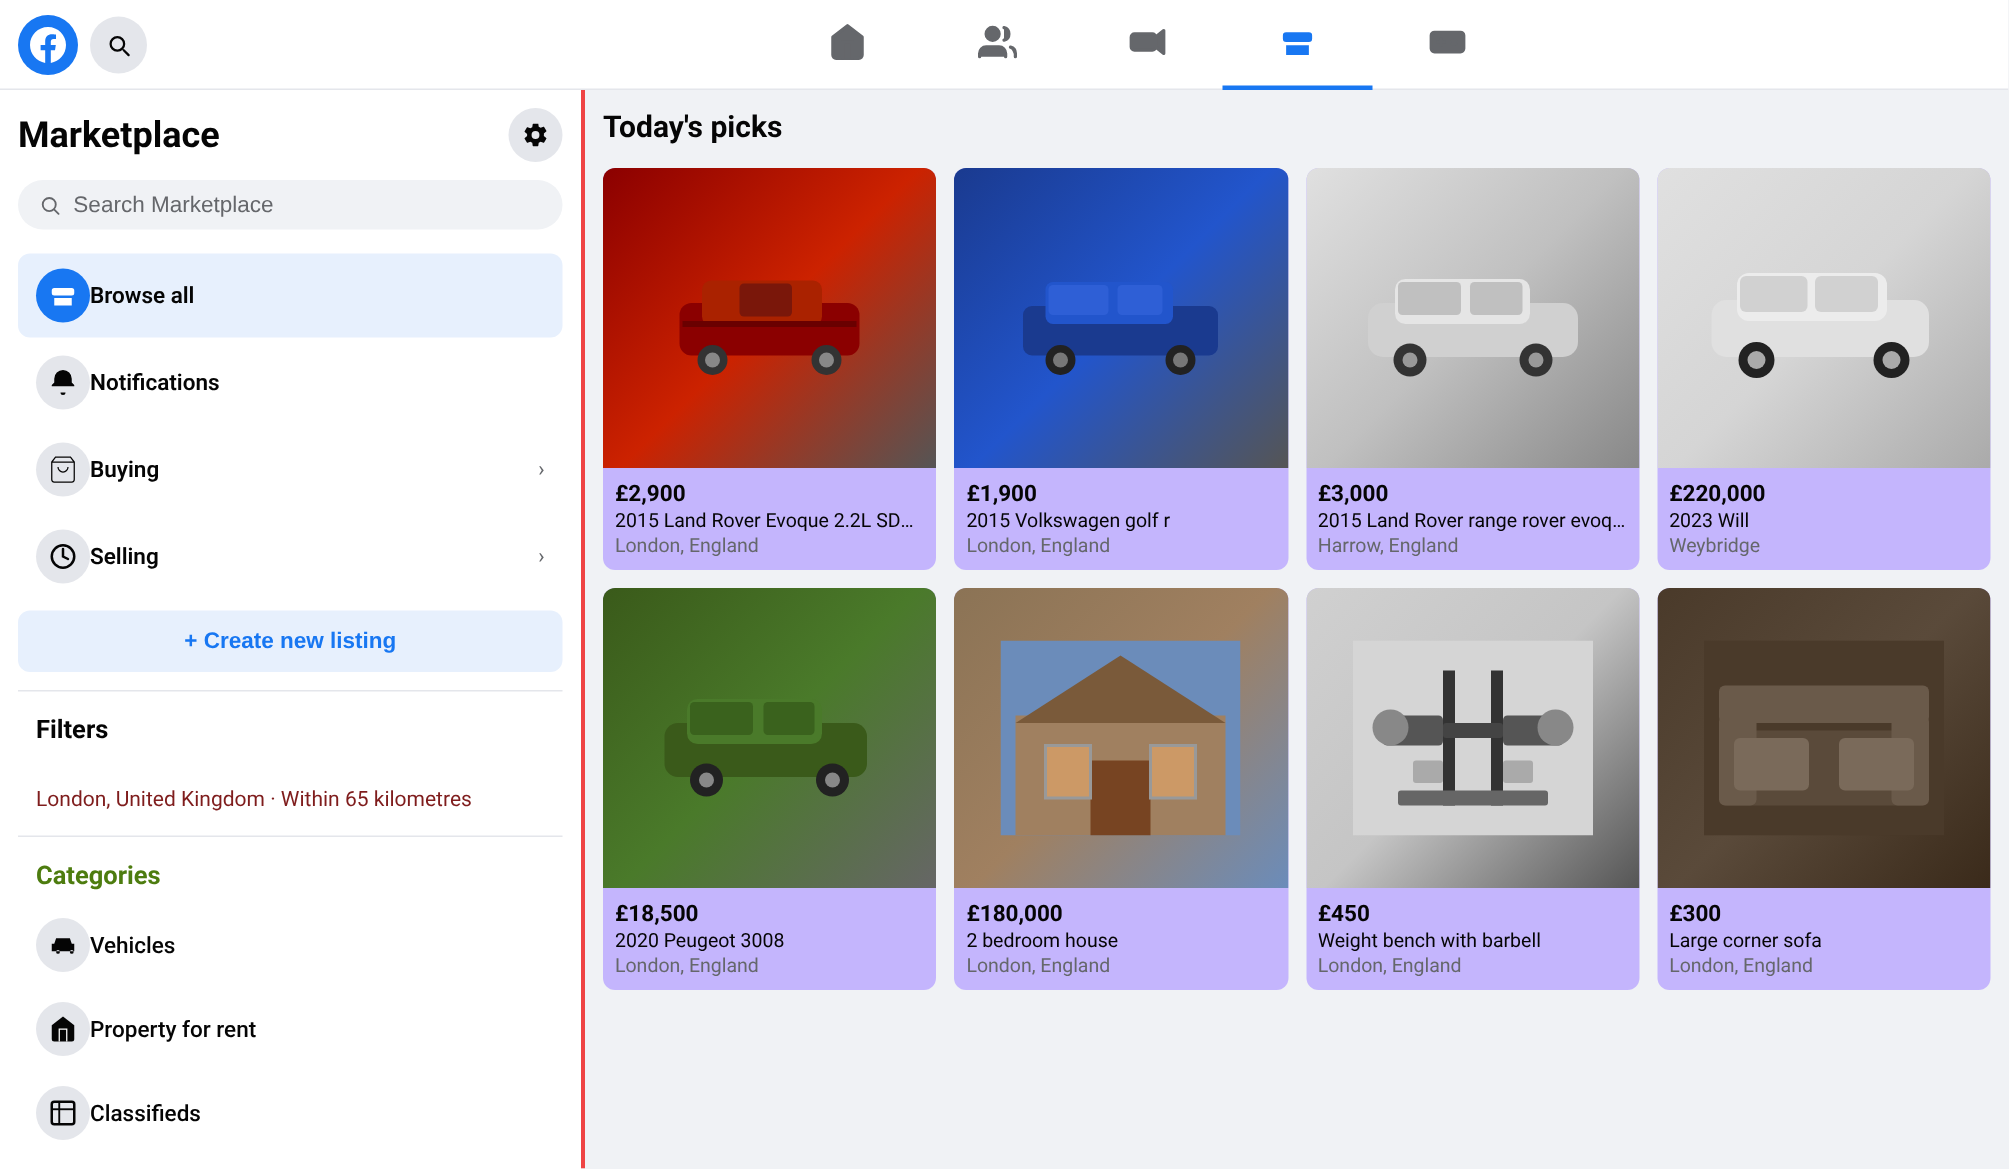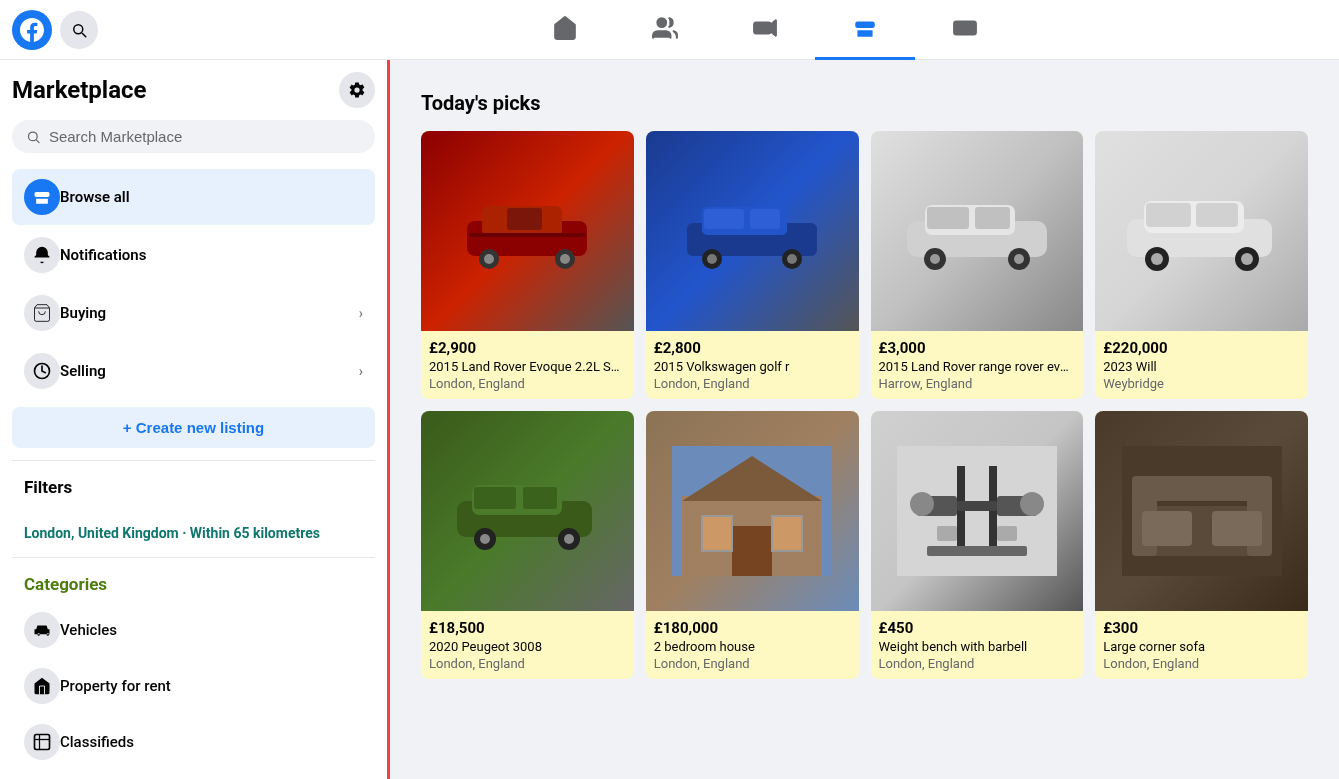--- a/index.html
+++ b/index.html
@@ -164,21 +164,21 @@
       font-weight: 600;
       color: #1877f2;
       cursor: pointer;
       margin: 8px 0;
     }
 
     .divider { height: 1px; background: #e4e6eb; margin: 12px 0; }
 
     .filters-section { padding: 4px 12px; }
     .filters-title { font-size: 17px; font-weight: 700; color: #050505; margin-bottom: 8px; }
-    .location-text { font-size: 14px; color: #0f766e; font-weight: 700; margin-top: 28px; }
+    .location-text { font-size: 14px; color: #7f1d1d; font-weight: 400; margin-top: 28px; }
 
     .categories-section { padding: 4px 12px; }
     .categories-title { font-size: 17px; font-weight: 700; color: #4d7c0f; margin-bottom: 8px; }
 
     .category-item {
       display: flex;
       align-items: center;
       padding: 10px 0;
       cursor: pointer;
     }
@@ -189,38 +189,38 @@
       display: flex; align-items: center; justify-content: center;
     }
     .category-icon svg { width: 20px; height: 20px; fill: #050505; }
     .category-label { font-size: 15px; font-weight: 500; color: #050505; }
 
     
     .main-panel {
       flex: 1;
       overflow-y: auto;
       background: #f0f2f5;
-      padding: 31px;
+      padding: 12px;
     }
     .section-title {
       font-size: 20px;
       font-weight: 700;
       color: #050505;
       margin-bottom: 16px;
     }
 
     .listings-grid {
       display: grid;
       grid-template-columns: repeat(4, 1fr);
       gap: 12px;
       margin-bottom: 16px;
     }
 
     .listing-card {
-      background: #fef9c3;
+      background: #c4b5fd;
       border-radius: 8px;
       overflow: hidden;
       cursor: pointer;
     }
     .listing-info { padding: 8px; }
     .listing-price { font-size: 15px; font-weight: 700; color: #050505; }
     .listing-title { font-size: 13px; color: #050505; margin-top: 2px; white-space: nowrap; overflow: hidden; text-overflow: ellipsis; }
     .listing-location { font-size: 13px; color: #65676b; margin-top: 2px; }
 
     
@@ -434,21 +434,21 @@
             <rect x="30" y="16" width="85" height="28" rx="5" fill="#2255cc"></rect>
             <circle cx="40" cy="68" r="10" fill="#222"></circle>
             <circle cx="40" cy="68" r="5" fill="#777"></circle>
             <circle cx="120" cy="68" r="10" fill="#222"></circle>
             <circle cx="120" cy="68" r="5" fill="#777"></circle>
             <rect x="32" y="18" width="40" height="20" rx="3" fill="#3a6ae0" opacity="0.5"></rect>
             <rect x="78" y="18" width="30" height="20" rx="3" fill="#3a6ae0" opacity="0.5"></rect>
           </svg>
         </div>
         <div class="listing-info">
-          <div class="listing-price">£2,800</div>
+          <div class="listing-price">£1,900</div>
           <div class="listing-title">2015 Volkswagen golf r</div>
           <div class="listing-location">London, England</div>
         </div>
       </div>
 
       <div class="listing-card">
         <div class="img-container car3">
           <svg width="160" height="80" viewBox="0 0 160 80" fill="none">
             <rect x="10" y="30" width="140" height="36" rx="10" fill="#d0d0d0"></rect>
             <rect x="28" y="14" width="90" height="30" rx="7" fill="#e5e5e5"></rect>

